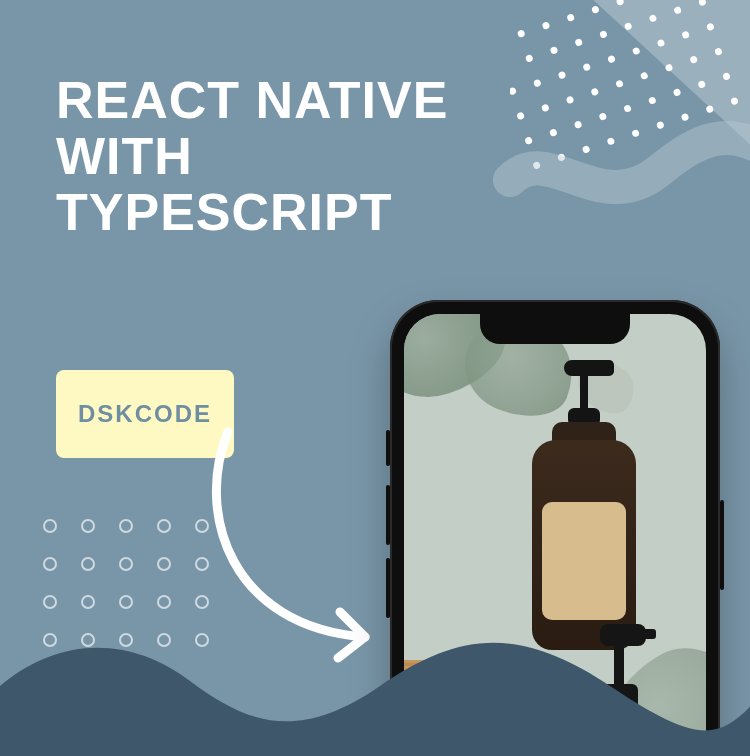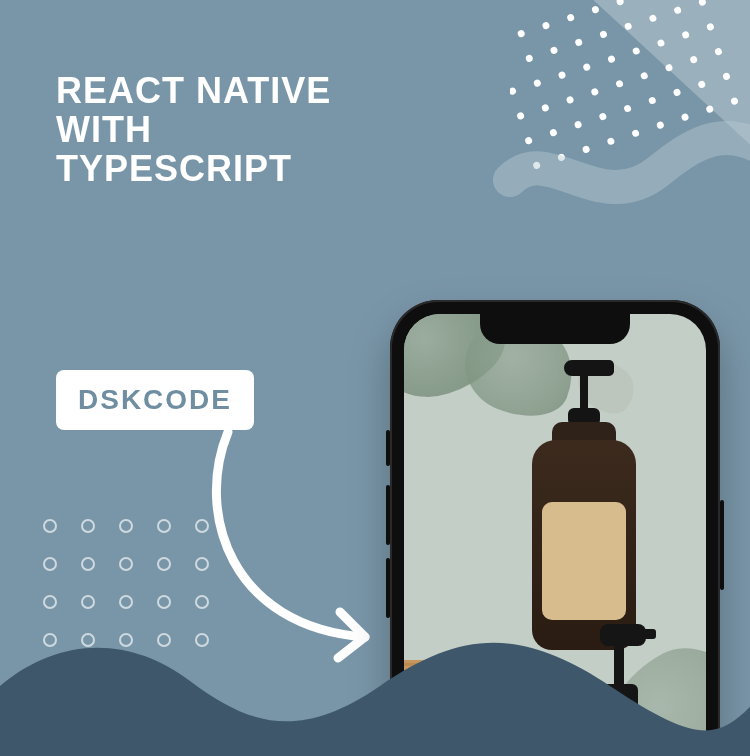--- a/index.html
+++ b/index.html
@@ -33,36 +33,36 @@
   .corner-dots { position: absolute; top: 30px; right: 40px; }
   .corner-dots circle { fill: #ffffff; }
 
   
   .title {
     position: absolute;
     left: 56px; top: 72px;
     width: 480px;
     color: #ffffff;
     font-weight: 900;
-    font-size: 36px;
+    font-size: 52px;
     line-height: 1.08;
     letter-spacing: 1px;
     text-transform: uppercase;
   }
 
   
   .badge {
     position: absolute;
     left: 56px; top: 370px;
-    background: #ffffff;
+    background: #fef9c3;
     color: #6f8ea2;
     font-weight: 900;
-    font-size: 28px;
+    font-size: 24px;
     letter-spacing: 2px;
-    padding: 14px 22px;
+    padding: 30px 22px;
     border-radius: 8px;
   }
 
   
   .dot-grid {
     position: absolute;
     left: 38px; top: 514px;
   }
   .dot-grid circle {
     fill: none;

